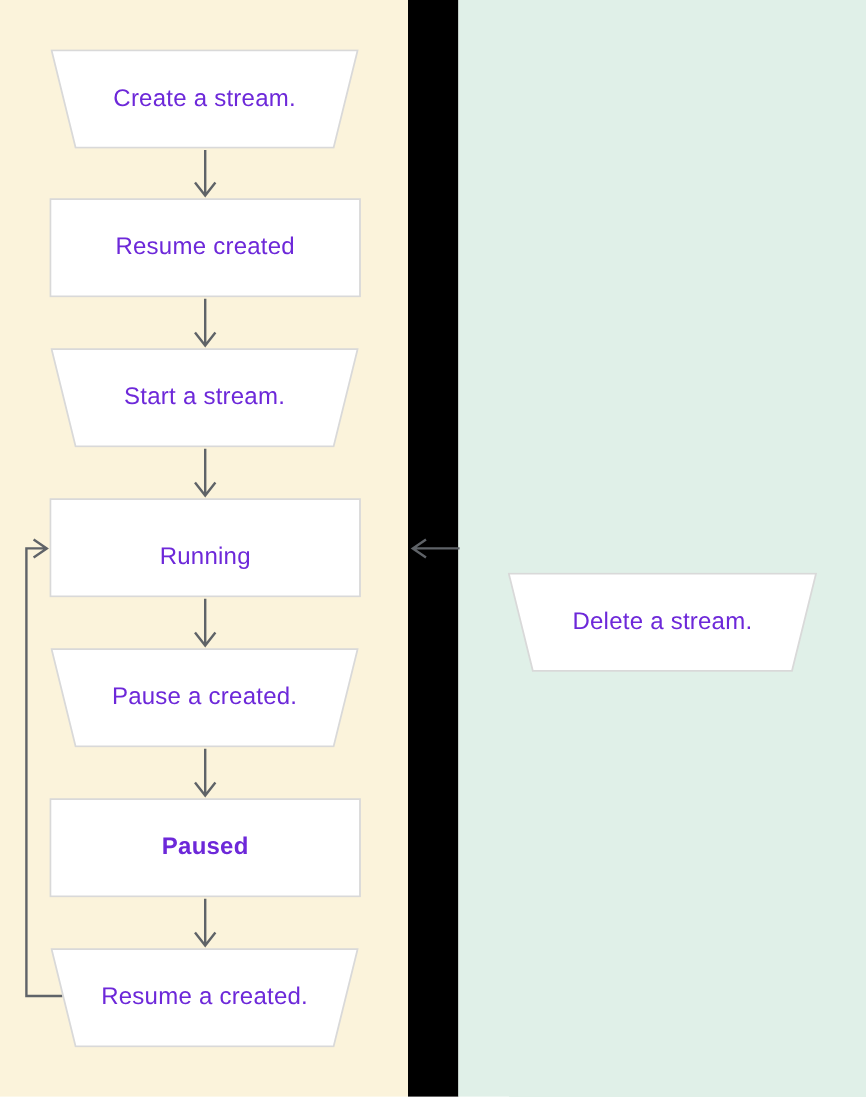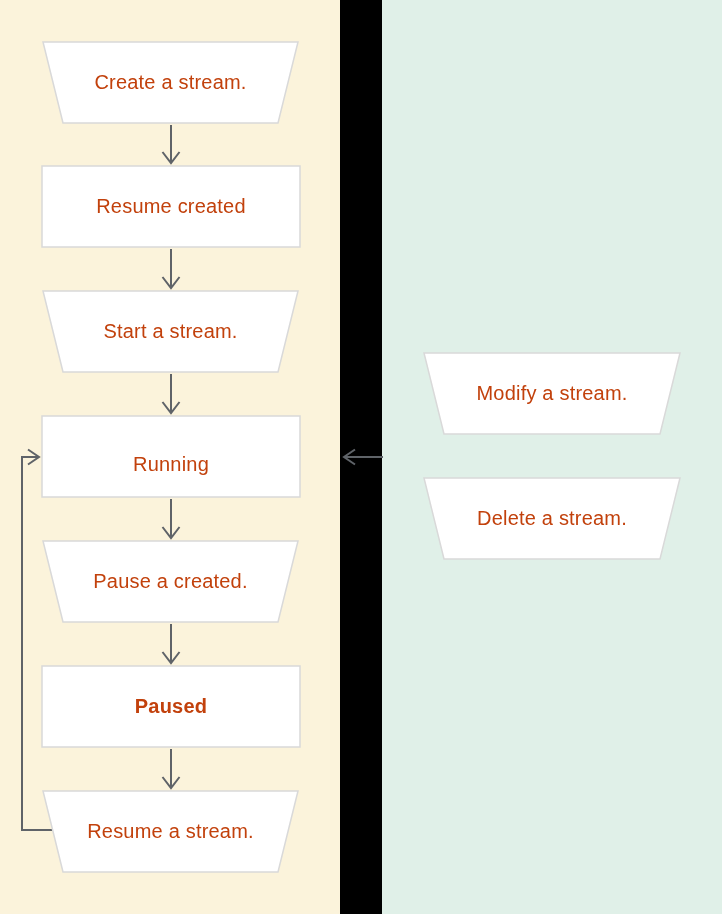--- a/index.html
+++ b/index.html
@@ -26,21 +26,21 @@
     align-items: center;
     justify-content: center;
   }
   .node svg.shape {
     position: absolute;
     left: 0; top: 0;
   }
   .node .label {
     position: relative;
     font-size: 20px;
-    color: #c2410c;
+    color: #6d28d9;
     letter-spacing: 0.2px;
     white-space: nowrap;
   }
   .conn {
     stroke: #5F6368;
     stroke-width: 2;
     fill: none;
     stroke-linejoin: miter;
     stroke-linecap: butt;
   }
@@ -109,29 +109,23 @@
     <svg class="shape" width="260" height="83">
       <polygon points="1,1 259,1 259,82 1,82" fill="#FFFFFF"></polygon>
     </svg>
     <span class="label">Paused</span>
   </div>
 
   <div class="node" style="left:42px; top:790px; width:257px; height:83px;">
     <svg class="shape" width="257" height="83">
       <polygon points="1,1 256,1 236,82 21,82" fill="#FFFFFF"></polygon>
     </svg>
-    <span class="label">Resume a stream.</span>
+    <span class="label">Resume a created.</span>
   </div>
 
-  <div class="node" style="left:423px; top:352px; width:258px; height:83px;">
-    <svg class="shape" width="258" height="83">
-      <polygon points="1,1 257,1 237,82 21,82" fill="#FFFFFF"></polygon>
-    </svg>
-    <span class="label">Modify a stream.</span>
-  </div>
 
   <div class="node" style="left:423px; top:477px; width:258px; height:83px;">
     <svg class="shape" width="258" height="83">
       <polygon points="1,1 257,1 237,82 21,82" fill="#FFFFFF"></polygon>
     </svg>
     <span class="label">Delete a stream.</span>
   </div>
 
 </div>
 

